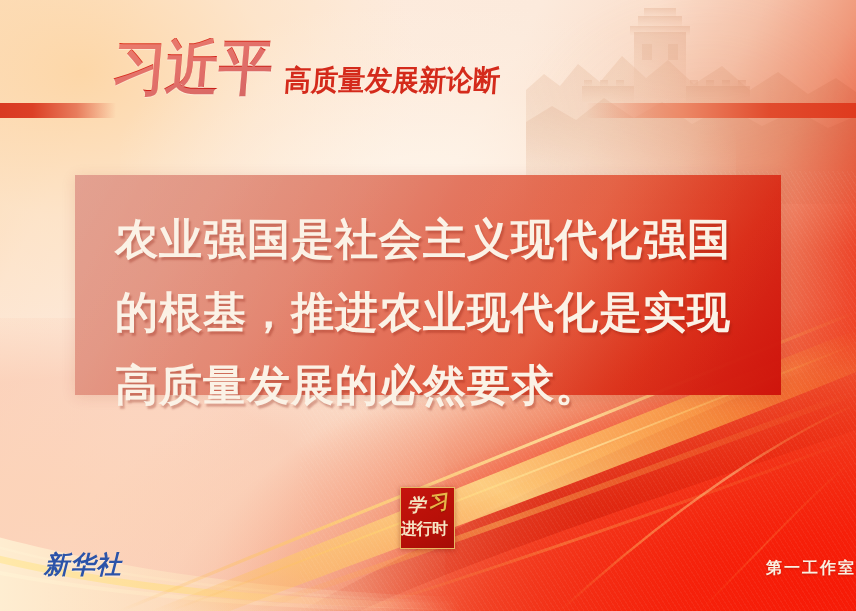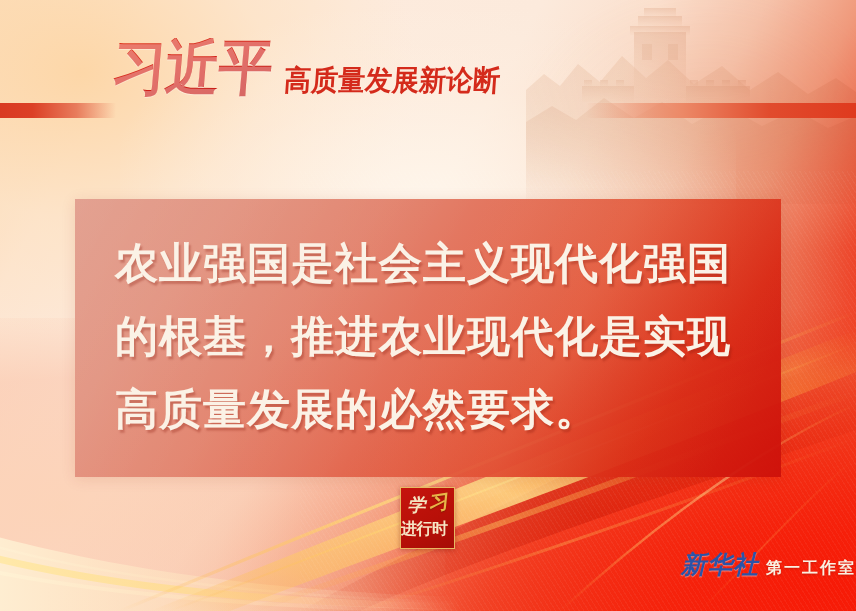--- a/index.html
+++ b/index.html
@@ -144,31 +144,30 @@
     letter-spacing:0px;
     color:#D42A1B;
     transform:skewX(-4deg) scaleY(1.06);
     transform-origin:left bottom;
     padding-bottom:4px; margin-left:2px;
   }
 
   
   .quote-card {
     position:absolute; left:75px; top:175px;
-    width:706px; height:278px;
+    width:706px; height:220px;
     background:linear-gradient(128deg,
         rgba(222,146,128,0.97) 0%,
         rgba(224,140,120,0.96) 18%,
         rgba(225,126,104,0.95) 34%,
         rgba(226,104,80,0.94) 50%,
         rgba(223,72,48,0.93) 66%,
         rgba(216,38,20,0.94) 82%,
         rgba(205,16,10,0.95) 100%);
     box-shadow:0 2px 14px rgba(150,40,20,.12);
-    margin-top:24px;
   }
   .quote-sheen {
     position:absolute; inset:0;
     background:linear-gradient(118deg,
       rgba(255,255,255,0.12) 0%,
       rgba(255,255,255,0.05) 24%,
       rgba(255,255,255,0) 48%,
       rgba(255,190,120,0.10) 66%,
       rgba(255,160,60,0.06) 78%,
       rgba(255,255,255,0) 92%);
@@ -213,21 +212,21 @@
   }
   .logo-row2 {
     position:absolute; left:0; top:29px; width:100%;
     font-family:"DejaVu Sans","Liberation Sans",sans-serif;
     font-size:16px; font-weight:bold; letter-spacing:-.5px;
     color:#F6E6C6; line-height:1.45;
   }
 
   .footer-line {
     position:absolute; left:0; top:552px; width:100%;
-    display:flex; align-items:baseline; justify-content:flex-end; gap:7px;padding-left:44px;
+    display:flex; align-items:baseline; justify-content:space-between; gap:7px;padding-left:44px;
   }
   .agency {
     font-family:"DejaVu Serif","Liberation Serif",serif;
     font-size:25px; font-weight:bold; font-style:italic;
     color:#2B53A8; letter-spacing:1px; line-height:1;
     text-shadow:0 1px 1px rgba(255,255,255,.45);
   }
   .studio {
     font-family:Liberation Mono, monospace;
     font-size:16px; font-weight:bold;

